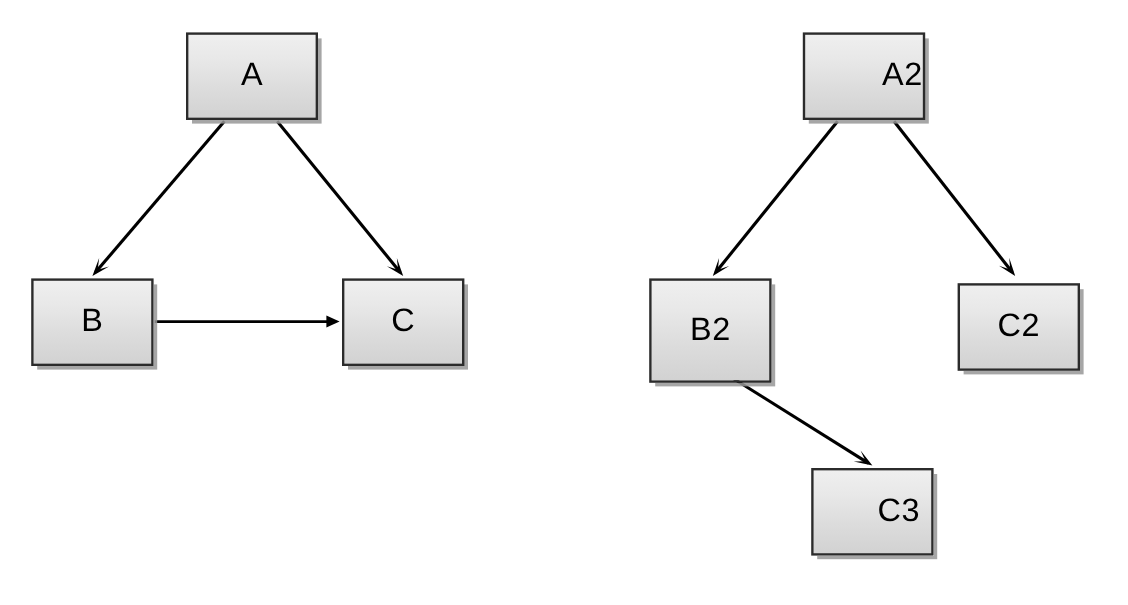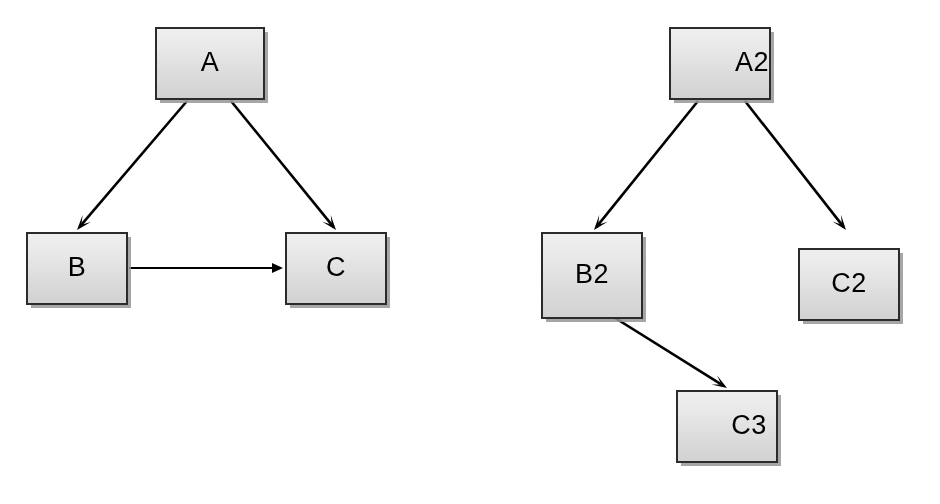--- a/index.html
+++ b/index.html
@@ -90,21 +90,21 @@
       </div>
       <div class="node" style="left: 285px; top: 232px; width: 102px; height: 73px;">
         <span class="node-label">C</span>
       </div>
       <div class="node" style="left: 669px; top: 27px; width: 102px; height: 73px; justify-content: flex-end;">
         <span class="node-label">A2</span>
       </div>
       <div class="node" style="left: 541px; top: 232px; width: 102px; height: 87px;">
         <span class="node-label">B2</span>
       </div>
-      <div class="node" style="left: 798px; top: 248px; width: 102px; height: 73px;">
+      <div class="node" style="left: 798px; top: 236px; width: 102px; height: 73px;">
         <span class="node-label">C2</span>
       </div>
       <div class="node" style="left: 676px; top: 390px; width: 102px; height: 73px; padding-left: 44px;">
         <span class="node-label">C3</span>
       </div>
     </div>
 
 </div>
 
 </body></html>

